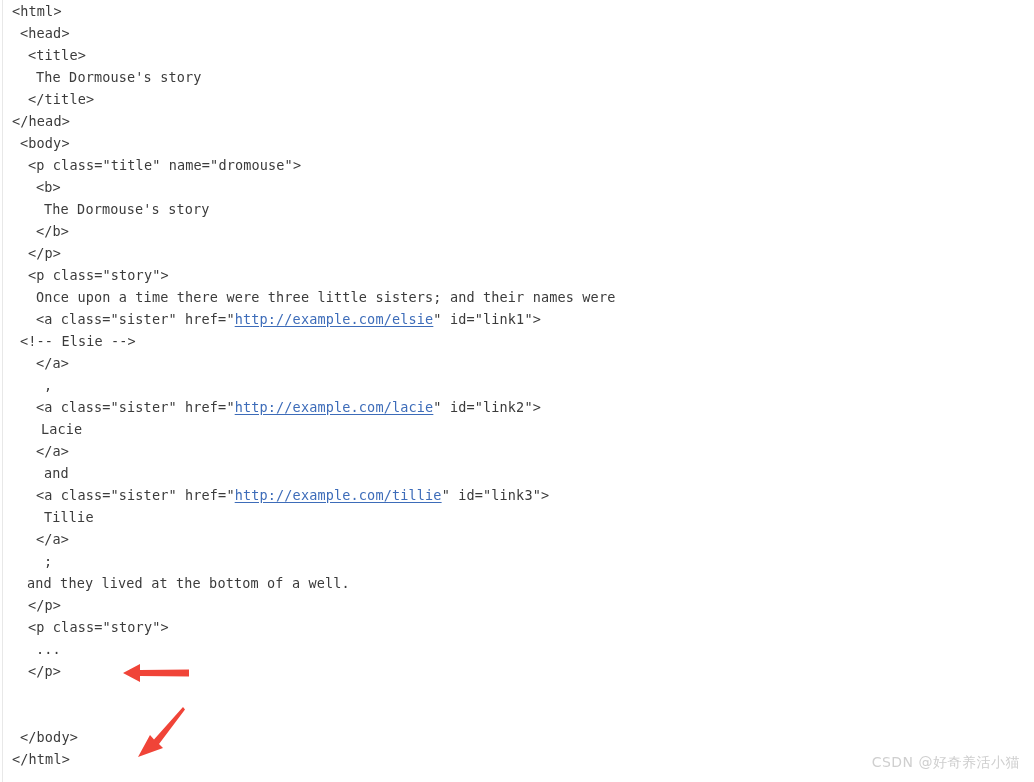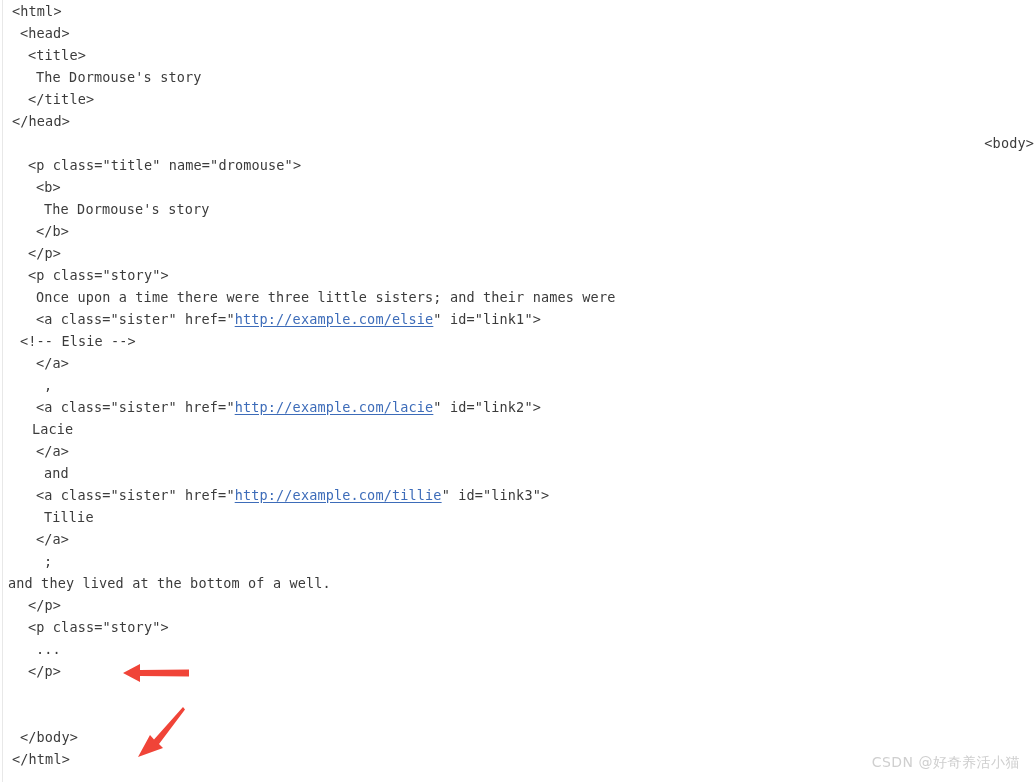--- a/index.html
+++ b/index.html
@@ -82,41 +82,41 @@
 
 <div id="left-rule"></div>
 
 <div id="code-block">
     <div class="code-line" style="padding-left: 12px;">&lt;html&gt;</div>
     <div class="code-line" style="padding-left: 20px;">&lt;head&gt;</div>
     <div class="code-line" style="padding-left: 28px;">&lt;title&gt;</div>
     <div class="code-line" style="padding-left: 36px;">The Dormouse's story</div>
     <div class="code-line" style="padding-left: 28px;">&lt;/title&gt;</div>
     <div class="code-line" style="">&lt;/head&gt;</div>
-    <div class="code-line" style="padding-left: 28px; text-align: right;">&lt;body&gt;</div>
+    <div class="code-line" style="padding-left: 20px;">&lt;body&gt;</div>
     <div class="code-line" style="padding-left: 28px;">&lt;p class="title" name="dromouse"&gt;</div>
     <div class="code-line" style="padding-left: 36px;">&lt;b&gt;</div>
     <div class="code-line" style="padding-left: 44px;">The Dormouse's story</div>
     <div class="code-line" style="padding-left: 36px;">&lt;/b&gt;</div>
     <div class="code-line" style="padding-left: 28px;">&lt;/p&gt;</div>
     <div class="code-line" style="padding-left: 28px;">&lt;p class="story"&gt;</div>
     <div class="code-line" style="padding-left: 36px;">Once upon a time there were three little sisters; and their names were</div>
     <div class="code-line" style="padding-left: 36px;">&lt;a class="sister" href="<span class="lnk">http://example.com/elsie</span>" id="link1"&gt;</div>
     <div class="code-line" style="padding-left: 20px;">&lt;!-- Elsie --&gt;</div>
     <div class="code-line" style="padding-left: 36px;">&lt;/a&gt;</div>
     <div class="code-line" style="padding-left: 44px;">,</div>
     <div class="code-line" style="padding-left: 36px;">&lt;a class="sister" href="<span class="lnk">http://example.com/lacie</span>" id="link2"&gt;</div>
-    <div class="code-line" style="padding-left: 32px;">Lacie</div>
+    <div class="code-line" style="padding-left: 41px;">Lacie</div>
     <div class="code-line" style="padding-left: 36px;">&lt;/a&gt;</div>
     <div class="code-line" style="padding-left: 44px;">and</div>
     <div class="code-line" style="padding-left: 36px;">&lt;a class="sister" href="<span class="lnk">http://example.com/tillie</span>" id="link3"&gt;</div>
     <div class="code-line" style="padding-left: 44px;">Tillie</div>
     <div class="code-line" style="padding-left: 36px;">&lt;/a&gt;</div>
     <div class="code-line" style="padding-left: 44px;">;</div>
-    <div class="code-line" style="padding-left: 8px;">and they lived at the bottom of a well.</div>
+    <div class="code-line" style="padding-left: 27px;">and they lived at the bottom of a well.</div>
     <div class="code-line" style="padding-left: 28px;">&lt;/p&gt;</div>
     <div class="code-line" style="padding-left: 28px;">&lt;p class="story"&gt;</div>
     <div class="code-line" style="padding-left: 36px;">...</div>
     <div class="code-line" style="padding-left: 28px;">&lt;/p&gt;</div>
     <div class="code-line" style="padding-left: 20px; margin-top: 44px;">&lt;/body&gt;</div>
     <div class="code-line" style="">&lt;/html&gt;</div>
     <div class="code-line" style="padding-left: 12px;"></div>
     <div class="code-line" style="padding-left: 12px;">The Dormouse's story</div>
   </div>
 

